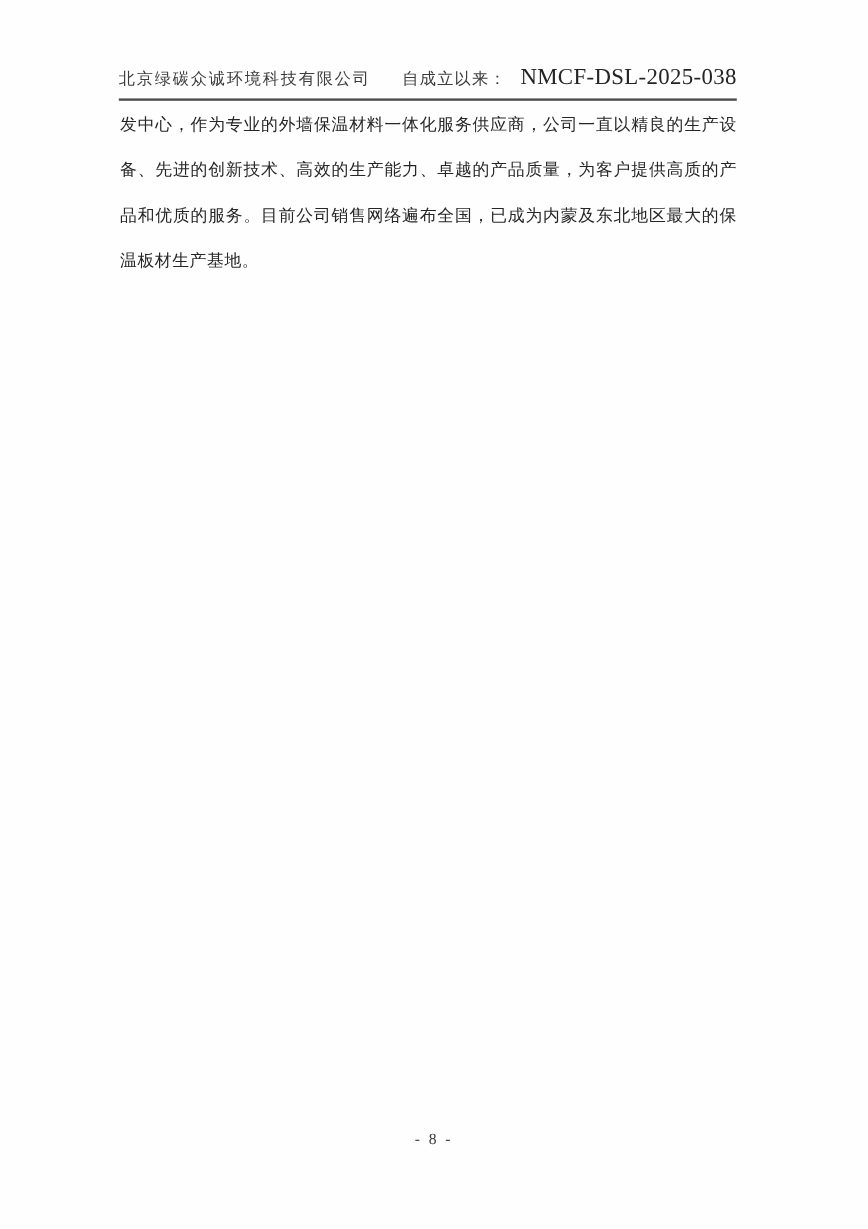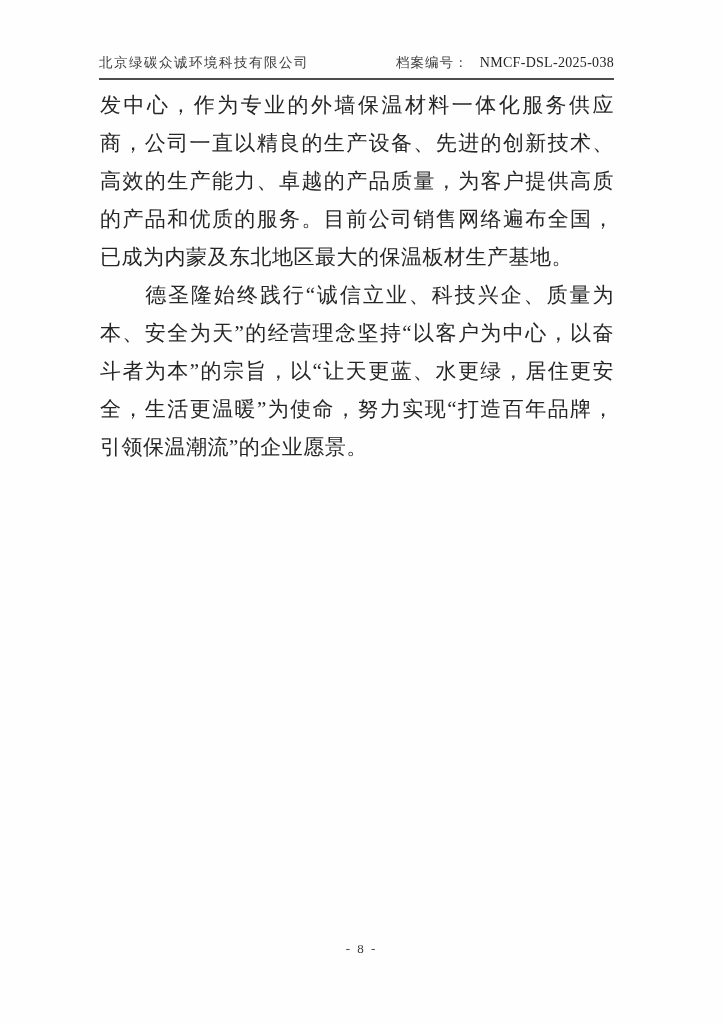--- a/index.html
+++ b/index.html
@@ -37,34 +37,34 @@
   .file-number {
     font-size: 13.5px;
     color: #3c3c3c;
     white-space: nowrap;
   }
   .file-number .label {
     letter-spacing: 1px;
     margin-right: 8px;
   }
   .file-number .value {
-    font-size: 14px;
+    font-size: 19px;
     letter-spacing: 0.3px;
     color: #242424;
   }
   
   .doc-body {
     position: absolute;
     top: 86px;
     left: 100px;
     width: 514px;
   }
   .doc-body p {
     margin: 0;
-    font-size: 21px;
+    font-size: 14px;
     line-height: 38px;
     text-align: justify;
     text-justify: inter-ideograph;
     letter-spacing: 0.5px;
     color: #262626;
   }
   .doc-body p.indent {
     text-indent: 2.15em;
   }
   
@@ -80,25 +80,24 @@
   }
 </style>
 </head>
 <body>
 
 <div class="page">
 
   <div class="header">
     <span class="company-name">北京绿碳众诚环境科技有限公司</span>
     <span class="file-number">
-      <span class="label">档案编号：</span>
+      <span class="label">自成立以来：</span>
       <span class="value">NMCF-DSL-2025-038</span>
     </span>
   </div>
 
   <div class="doc-body">
     <p>发中心，作为专业的外墙保温材料一体化服务供应商，公司一直以精良的生产设备、先进的创新技术、高效的生产能力、卓越的产品质量，为客户提供高质的产品和优质的服务。目前公司销售网络遍布全国，已成为内蒙及东北地区最大的保温板材生产基地。</p>
-    <p class="indent">德圣隆始终践行“诚信立业、科技兴企、质量为本、安全为天”的经营理念坚持“以客户为中心，以奋斗者为本”的宗旨，以“让天更蓝、水更绿，居住更安全，生活更温暖”为使命，努力实现“打造百年品牌，引领保温潮流”的企业愿景。</p>
   </div>
 
   <div class="page-number">- 8 -</div>
 
 </div>
 
 </body></html>

